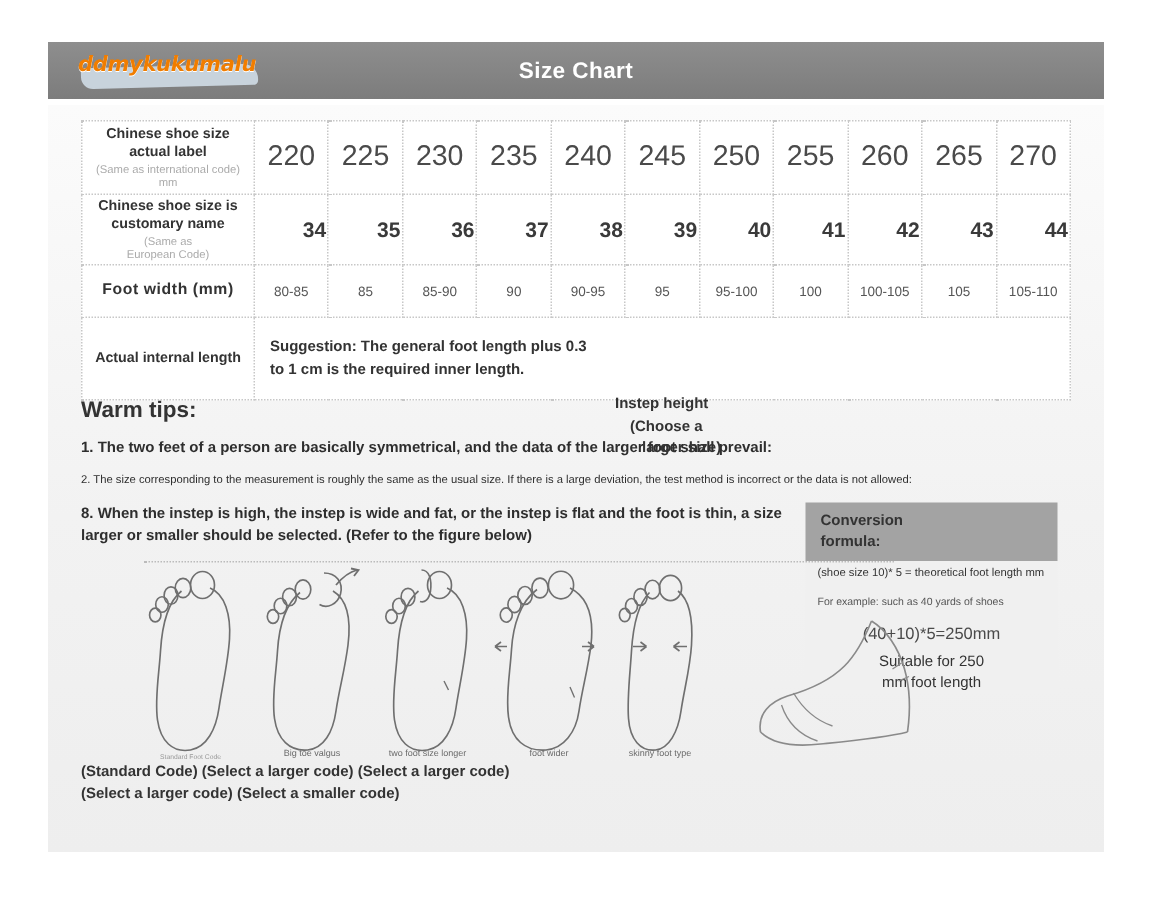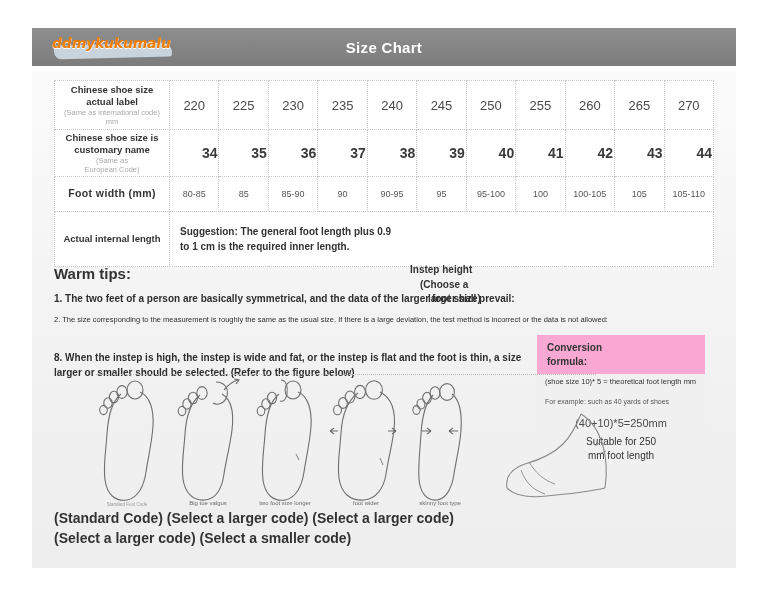--- a/index.html
+++ b/index.html
@@ -59,46 +59,46 @@
   .rowlabel{
     width:112px;
     font-size:9.5px;font-weight:bold;color:#333;
     line-height:1.25;padding:5px 4px;
   }
   .rowlabel .sub{
     display:block;font-size:7.5px;font-weight:normal;color:#aaaaaa;
     line-height:1.2;
   }
   .rowlabel.big{font-size:10.5px;letter-spacing:.4px;}
-  .r1 td.val{font-size:13px;color:#4a4a4a;height:44px;}
+  .r1 td.val{font-size:19px;color:#4a4a4a;height:44px;}
   .r2 td.val{font-size:14px;font-weight:bold;color:#3a3a3a;height:40px;text-align:right;}
   .r3 td.val{font-size:9px;color:#555;height:30px;}
   .r4 td.note{
     text-align:left;font-size:10px;font-weight:bold;color:#333;
     line-height:1.5;padding:8px 10px;height:38px;
   }
 
   
   .tips{position:absolute;left:22px;top:195px;width:660px;}
   .tips h2{
     margin:0 0 10px 0;font-size:15px;font-weight:bold;color:#333;
   }
   .tip1{font-size:10px;font-weight:bold;color:#2e2e2e;margin:0 0 9px 0;line-height:1.4;}
-  .tip2{font-size:7.5px;color:#2e2e2e;margin:0 0 24px 0;line-height:1.45;max-width:655px;}
+  .tip2{font-size:7.5px;color:#2e2e2e;margin:0 0 9px 0;line-height:1.45;max-width:655px;}
   .tip3{font-size:10px;font-weight:bold;color:#2e2e2e;margin:0;line-height:1.5;max-width:470px;}
 
   
   .formula-box{
     position:absolute;left:505px;top:265px;width:168px;height:128px;
     background:#f0f0f0;
   }
   .formula-title{
     position:absolute;left:0;top:0;width:168px;
     padding:6px 10px 6px 10px;box-sizing:border-box;
-    background:#f9a8d4;
+    background:#a3a3a3;
     font-size:10px;font-weight:bold;color:#333;line-height:1.35;
   }
   .formula-line{
     position:absolute;left:8px;top:42px;width:158px;
     font-size:7.5px;font-weight:normal;color:#333;line-height:1.3;
   }
   .formula-example{
     position:absolute;left:8px;top:62px;width:158px;
     font-size:7px;color:#555;line-height:1.3;
   }
@@ -120,21 +120,21 @@
   .foot{position:absolute;top:6px;}
   .foot svg{display:block;}
 
   .tiny-cap{
     position:absolute;font-size:6px;color:#6a6a6a;text-align:center;
     line-height:1.2;
   }
   .tiny-cap.micro{font-size:4.5px;color:#999;}
 
   .cap-block{
-    position:absolute;font-size:14px;font-weight:bold;color:#333;
+    position:absolute;font-size:10px;font-weight:bold;color:#333;
     line-height:1.45;
   }
 
   
   .instep-cap{
     position:absolute;left:378px;top:193px;width:120px;
     font-size:10px;font-weight:bold;color:#333;line-height:1.45;
   }
   .instep-cap .l2{display:block;padding-left:10px;}
   .instep-cap .l3{display:block;padding-left:18px;}
@@ -213,21 +213,21 @@
         <td class="val">100</td>
         <td class="val">100-105</td>
         <td class="val">105</td>
         <td class="val">105-110</td>
       </tr>
       <tr class="r4">
         <td class="rowlabel">
           <span>Actual internal length</span>
         </td>
         <td class="note" colspan="11">
-          <span>Suggestion: The general foot length plus 0.9</span><br>
+          <span>Suggestion: The general foot length plus 0.3</span><br>
           <span>to 1 cm is the required inner length.</span>
         </td>
       </tr>
     </tbody>
       </table>
 
     <div class="tips">
       <h2>Warm tips:</h2>
       <p class="tip1">1. The two feet of a person are basically symmetrical, and the data of the larger foot shall prevail:</p>
       <p class="tip2">2. The size corresponding to the measurement is roughly the same as the usual size. If there is a large deviation, the test method is incorrect or the data is not allowed:</p>

